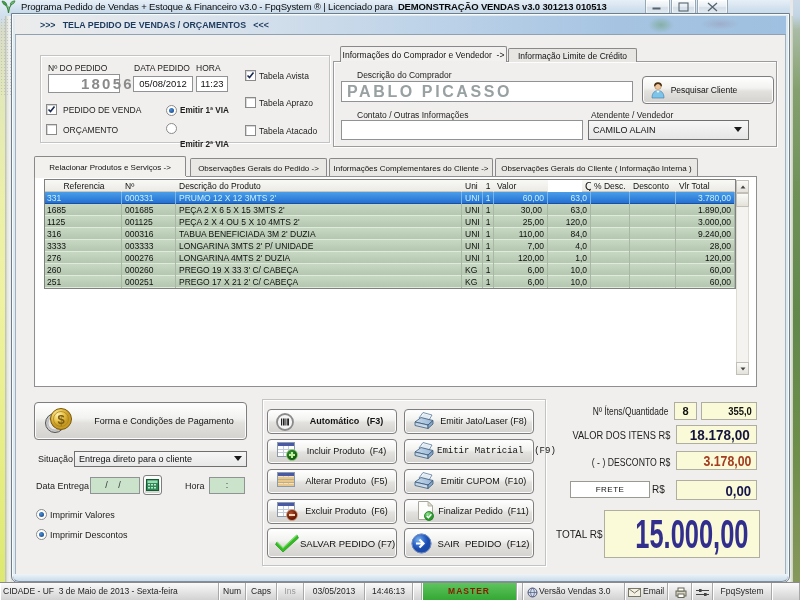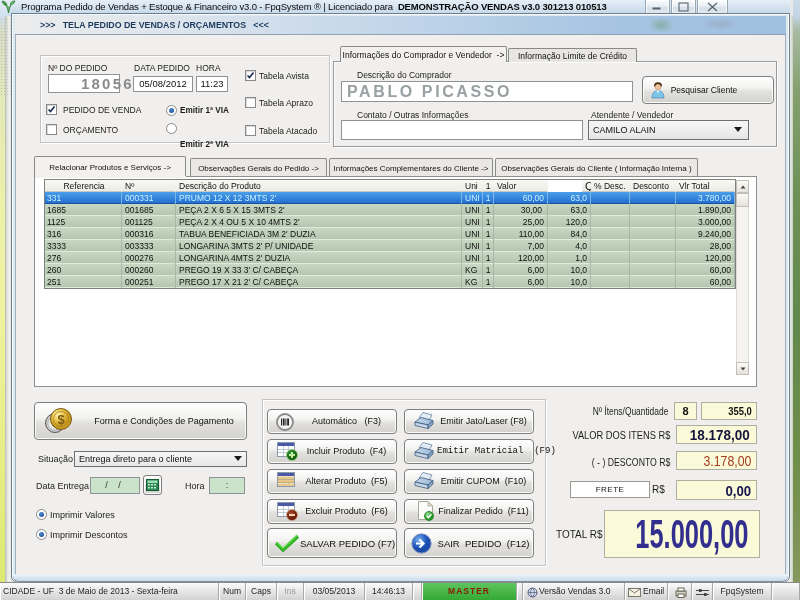--- a/index.html
+++ b/index.html
@@ -260,21 +260,21 @@
 <div class="rd" style="left:36px;top:509px;width:11px;height:11px;">
     <div class="rdot"></div>
   </div>
 <div class="lbl" style="left:50px;top:510px;width:90px;height:9px;font-size:9px;">Imprimir Valores</div>
 <div class="rd" style="left:36px;top:529px;width:11px;height:11px;">
     <div class="rdot"></div>
   </div>
 <div class="lbl" style="left:50px;top:530px;width:100px;height:9px;font-size:9px;">Imprimir Descontos</div>
 <div class="ab" style="left:262px;top:399px;width:284px;height:167px;border:1px solid #c3c3c3;box-shadow:inset 1px 1px 0 #fff, 1px 1px 0 #fff;"></div>
 <div class="btn" style="left:267px;top:409px;width:130px;height:25px;"></div>
-<div class="ab" style="left:300px;top:416px;width:93px;height:10px;text-align:center;font-size:9px;color:#111;white-space:nowrap;">Automático&nbsp;&nbsp;&nbsp;(F3)</div>
+<div class="ab" style="left:300px;top:416px;width:93px;height:10px;text-align:center;font-size:9px;color:#111;white-space:nowrap;font-weight:bold;">Automático&nbsp;&nbsp;&nbsp;(F3)</div>
 <div class="btn" style="left:267px;top:439px;width:130px;height:25px;"></div>
 <div class="ab" style="left:300px;top:446px;width:93px;height:10px;text-align:center;font-size:9px;color:#111;white-space:nowrap;">Incluir Produto&nbsp; (F4)</div>
 <div class="btn" style="left:267px;top:469px;width:130px;height:25px;"></div>
 <div class="ab" style="left:300px;top:476px;width:93px;height:10px;text-align:center;font-size:9px;color:#111;white-space:nowrap;">Alterar Produto&nbsp; (F5)</div>
 <div class="btn" style="left:267px;top:499px;width:130px;height:25px;"></div>
 <div class="ab" style="left:300px;top:506px;width:93px;height:10px;text-align:center;font-size:9px;color:#111;white-space:nowrap;">Excluir Produto&nbsp; (F6)</div>
 <div class="btn" style="left:267px;top:528px;width:130px;height:30px;"></div>
 <div class="ab" style="left:300px;top:538px;width:93px;height:10px;text-align:center;font-size:9.5px;color:#111;white-space:nowrap;">SALVAR PEDIDO (F7)</div>
 <svg class="ab" style="left:276px;top:413px" width="18" height="18" viewBox="0 0 18 18">
 <circle cx="9" cy="9" r="8" fill="#f4f4f4" stroke="#8a8a8a" stroke-width="1.8"></circle>
@@ -438,21 +438,21 @@
   </div>
 <div class="lbl" style="left:545px;top:430px;width:125px;height:11px;font-size:10px;">
     <span style="position:absolute;right:0;top:0;transform:scaleX(.93);transform-origin:100% 50%;white-space:nowrap;">VALOR DOS ITENS R$</span>
   </div>
 <div class="cream" style="left:676px;top:425px;width:81px;height:19px;font-size:15px;font-weight:bold;color:#14143c;">
     <span style="position:absolute;right:6px;top:0;height:100%;display:flex;align-items:center;transform:scaleX(0.9);transform-origin:100% 50%;white-space:nowrap;">18.178,00</span>
   </div>
 <div class="lbl" style="left:545px;top:457px;width:125px;height:11px;font-size:10px;">
     <span style="position:absolute;right:0;top:0;transform:scaleX(.87);transform-origin:100% 50%;white-space:nowrap;">( - ) DESCONTO R$</span>
   </div>
-<div class="cream" style="left:676px;top:451px;width:81px;height:19px;font-size:15px;font-weight:normal;color:#a33c20;">
+<div class="cream" style="left:676px;top:451px;width:81px;height:19px;font-size:15px;font-weight:bold;color:#a33c20;">
     <span style="position:absolute;right:5px;top:0;height:100%;display:flex;align-items:center;transform:scaleX(0.82);transform-origin:100% 50%;white-space:nowrap;">3.178,00</span>
   </div>
 <div class="ab" style="left:570px;top:481px;width:80px;height:17px;background:#fff;border:1px solid #9a9a92;text-align:center;font-size:8px;letter-spacing:.5px;line-height:15px;color:#111;">FRETE</div>
 <div class="lbl" style="left:652px;top:484px;width:20px;height:10px;font-size:10px;">R$</div>
 <div class="cream" style="left:676px;top:480px;width:81px;height:20px;font-size:15px;font-weight:bold;color:#14144c;">
     <span style="position:absolute;right:5px;top:0;height:100%;display:flex;align-items:center;transform:scaleX(0.88);transform-origin:100% 50%;white-space:nowrap;">0,00</span>
   </div>
 <div class="lbl" style="left:556px;top:529px;width:45px;height:11px;font-size:10px;">TOTAL R$</div>
 <div class="cream" style="left:604px;top:510px;width:156px;height:48px;font-size:41px;font-weight:bold;color:#322e8e;">
     <span style="position:absolute;right:11px;top:0;height:100%;display:flex;align-items:center;transform:scaleX(0.62);transform-origin:100% 50%;white-space:nowrap;">15.000,00</span>

